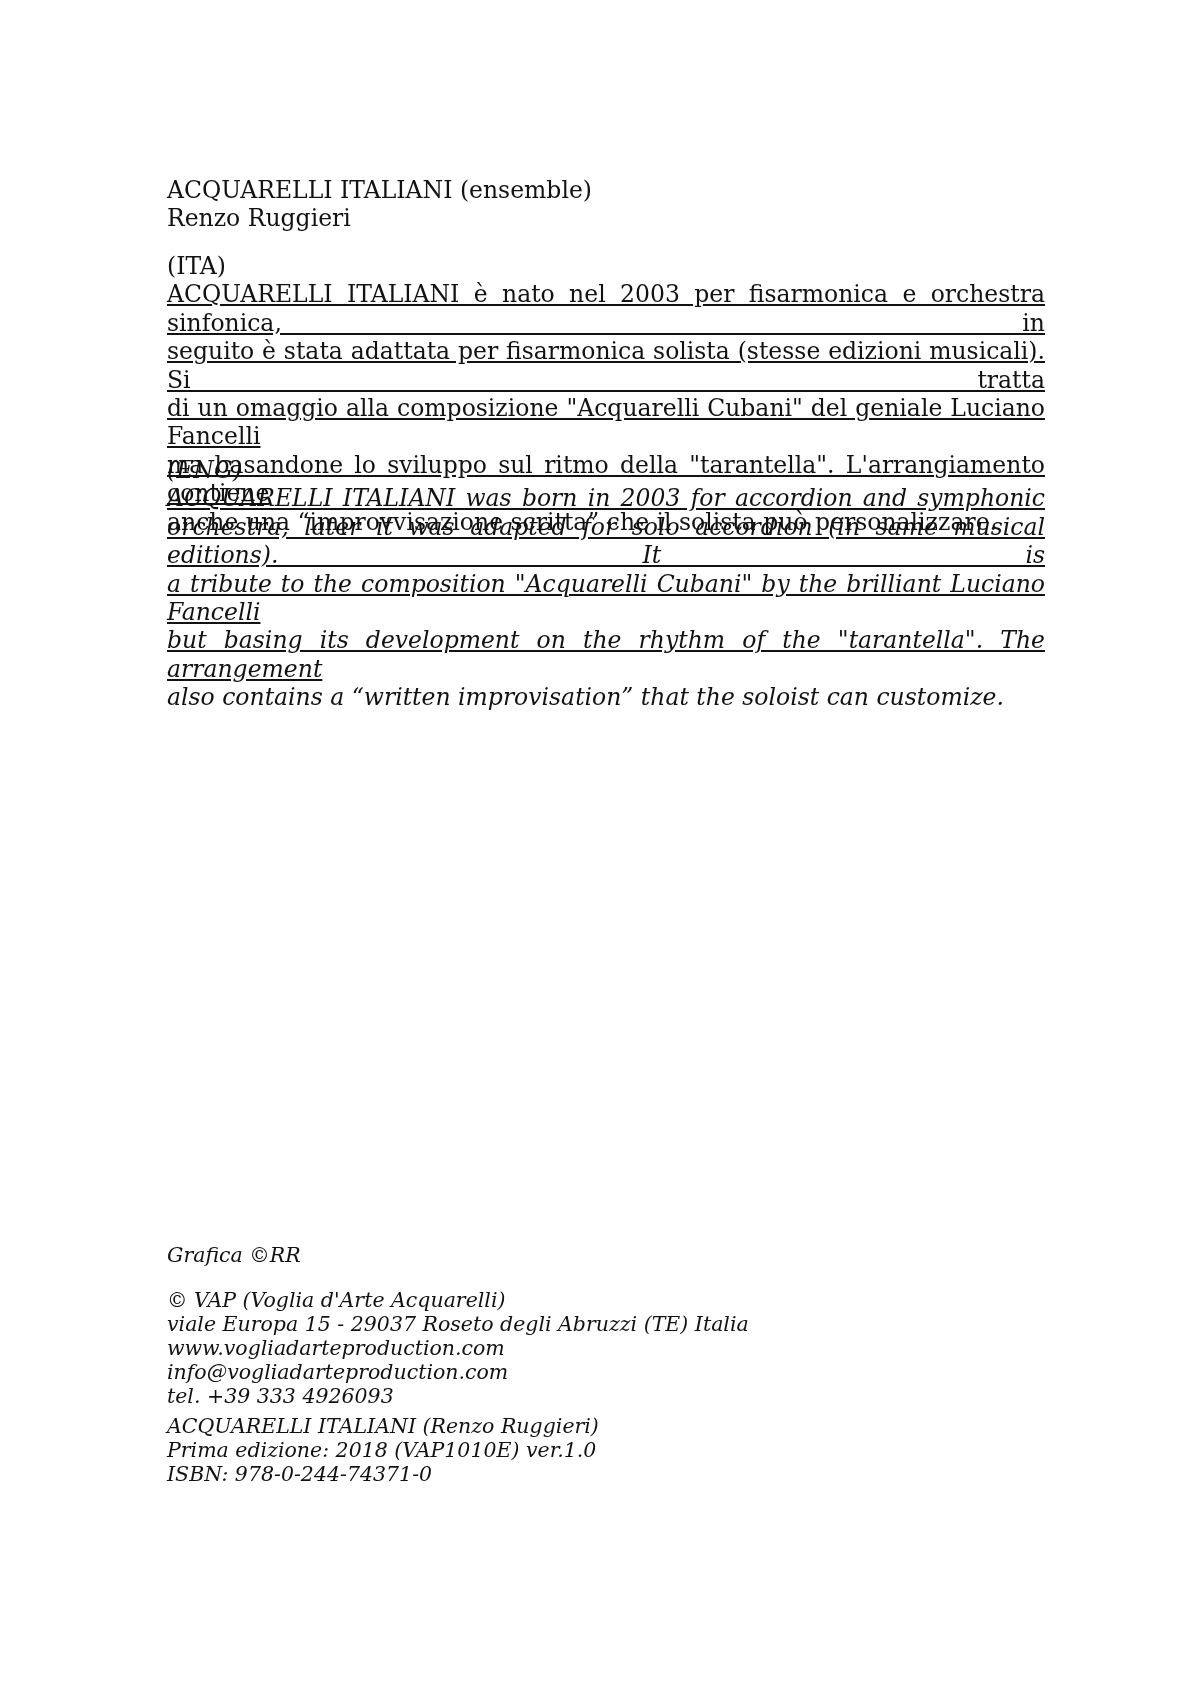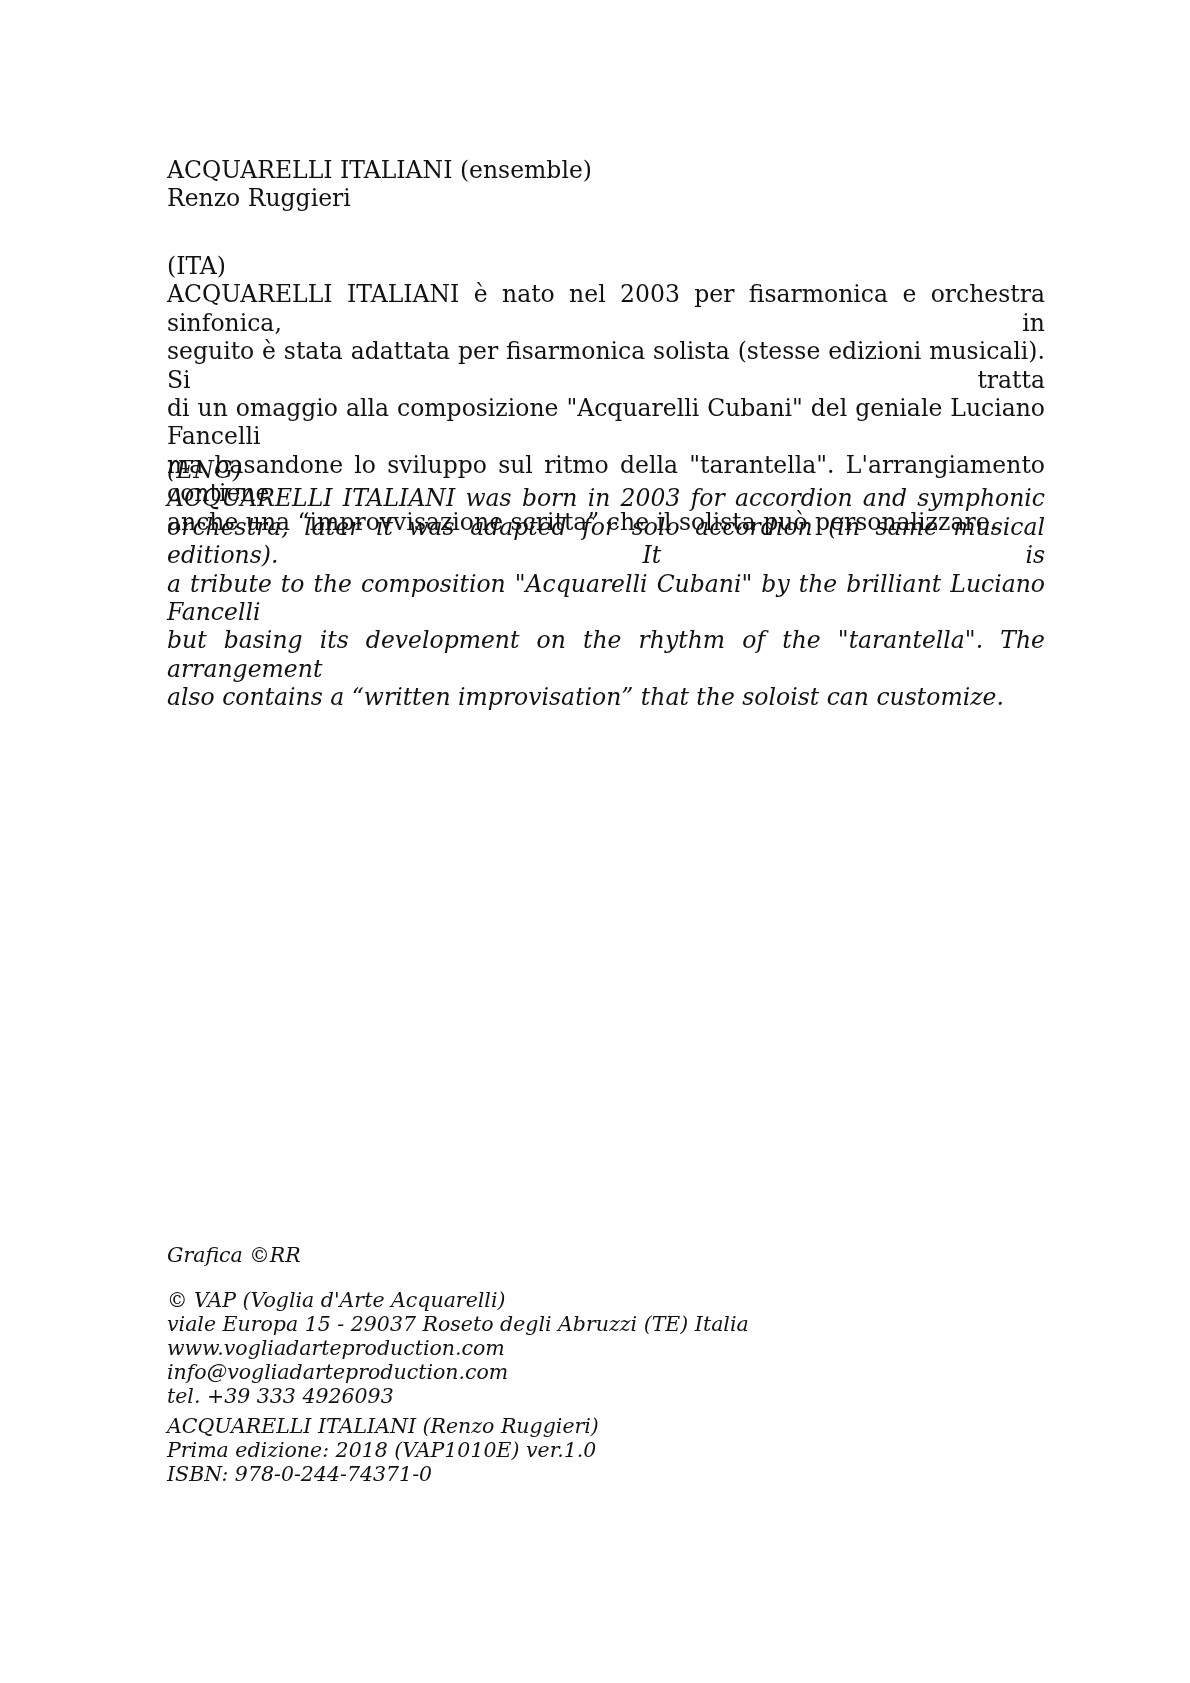--- a/index.html
+++ b/index.html
@@ -21,38 +21,39 @@
     left: 167px;
     width: 878px;
   }
   .main-text {
     font-size: 23.5px;
     line-height: 28.4px;
   }
   .jline {
     text-align: justify;
     text-align-last: justify;
+    text-decoration: underline;
   }
   .lastline {
     text-align: left;
   }
   .bold { font-weight: normal; }
   .italic { font-style: italic; }
   .small-text {
     font-size: 20.5px;
     line-height: 24px;
     font-style: italic;
   }
 </style>
 </head>
 <body>
 
 <div class="page">
 
-  <div class="block main-text" style="top:156px;">
+  <div class="block main-text" style="top:176px;">
     <div>ACQUARELLI ITALIANI (ensemble)</div>
     <div class="bold">Renzo Ruggieri</div>
   </div>
 
   <div class="block main-text" style="top:252px;">
     <div>(ITA)</div>
     <div class="jline">ACQUARELLI ITALIANI è nato nel 2003 per fisarmonica e orchestra sinfonica, in</div>
     <div class="jline">seguito è stata adattata per fisarmonica solista (stesse edizioni musicali). Si tratta</div>
     <div class="jline">di un omaggio alla composizione "Acquarelli Cubani" del geniale Luciano Fancelli</div>
     <div class="jline">ma basandone lo sviluppo sul ritmo della "tarantella". L'arrangiamento contiene</div>

